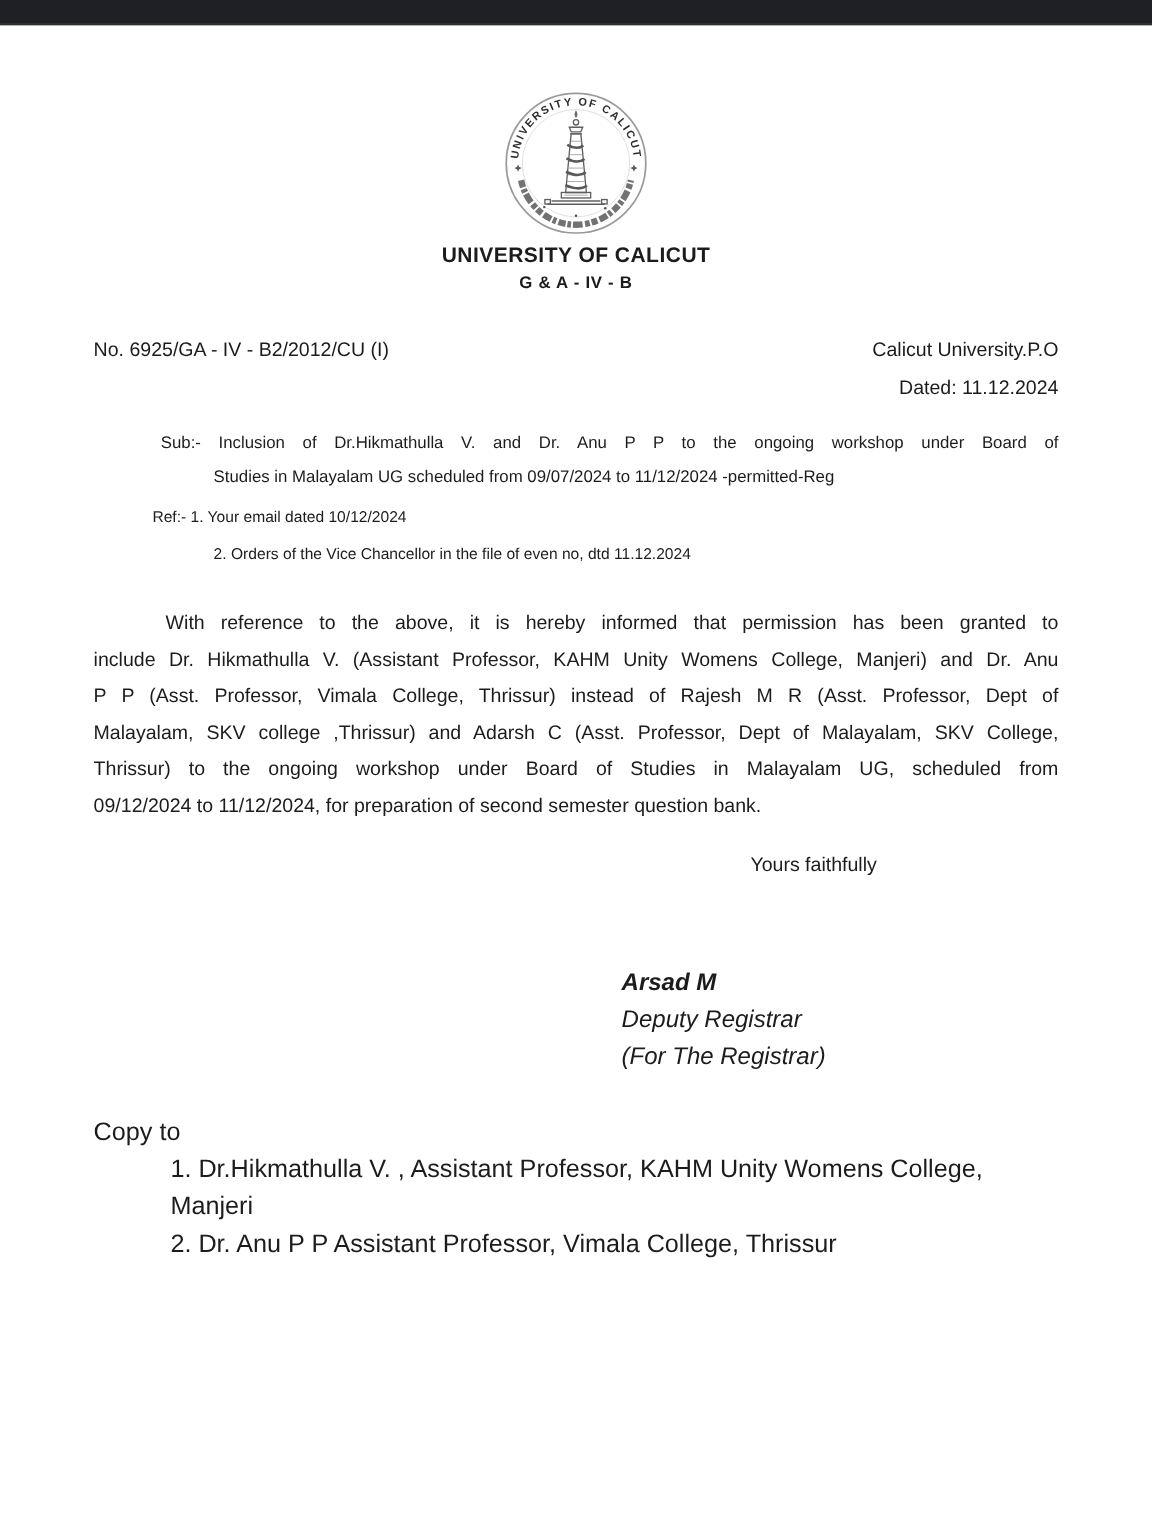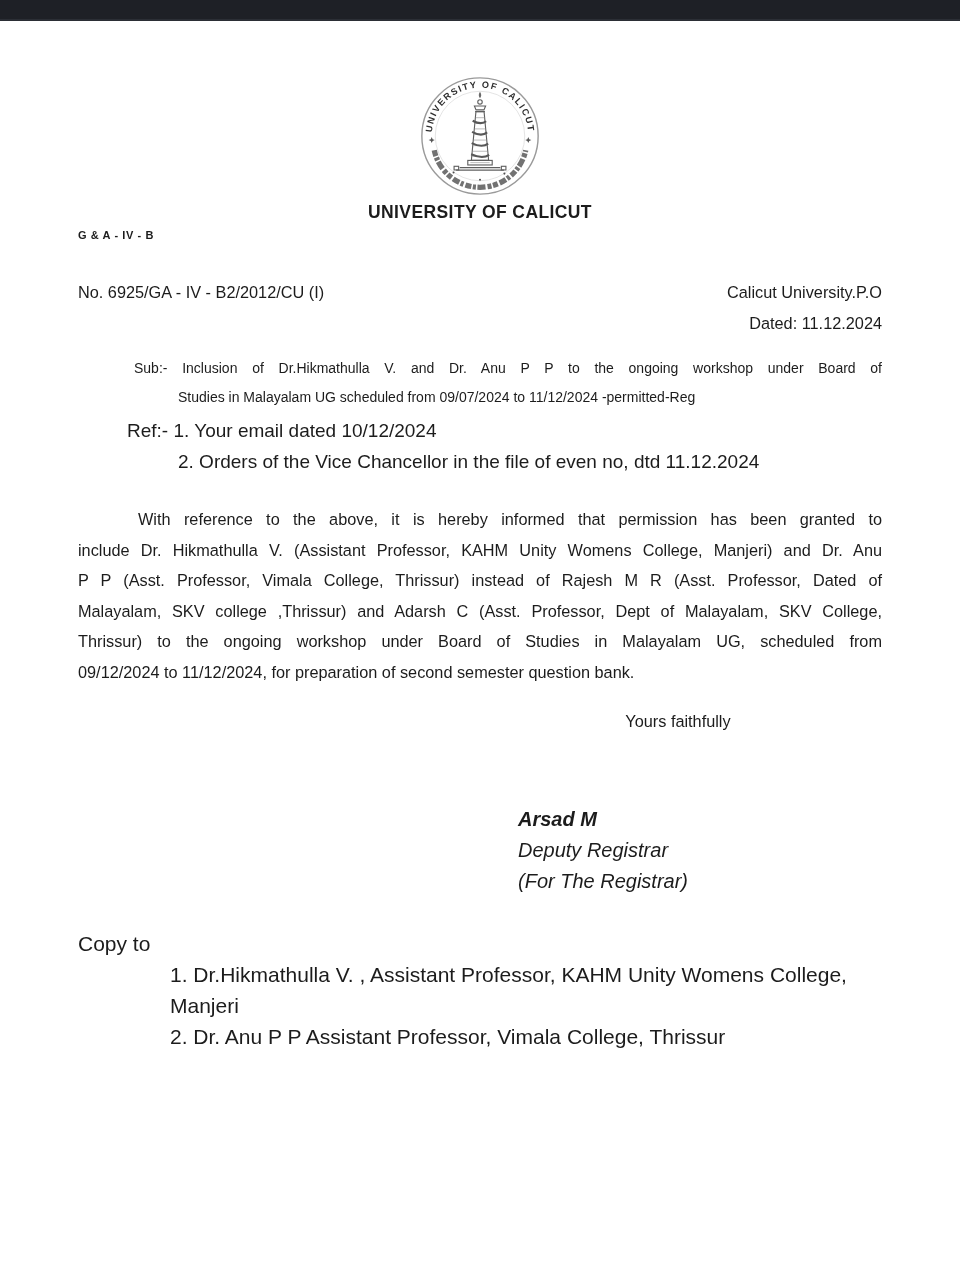--- a/index.html
+++ b/index.html
@@ -14,53 +14,53 @@
   }
   .page { padding:0 78px; }
 
   .seal-wrap { text-align:center; padding-top:54px; line-height:0; }
 
   .org {
     text-align:center; font-weight:bold; font-size:17.5px;
     letter-spacing:.4px; line-height:21px; margin-top:5px;
   }
   .sect {
-    text-align:left; font-weight:bold; font-size:11px;
+    text-align:center; font-weight:bold; font-size:14px;
     letter-spacing:.6px; line-height:20px; margin-top:2px;
   }
 
   .meta { display:flex; justify-content:space-between; margin-top:32px;
           font-size:16.3px; line-height:31px; }
   .meta-right { text-align:right; }
 
   .addr { margin-top:10px; font-size:16.3px; line-height:31px; }
   .addr .ind { padding-left:69px; }
   .salutation { margin-top:11px; }
 
   .subject { margin-top:15px; font-size:14px; line-height:29px; }
   .subject .l1 { margin-left:56px; text-align:justify; text-align-last:justify; }
   .subject .l2 { margin-left:100px; }
 
-  .ref { margin-top:3px; font-size:19px; line-height:31px; }
+  .ref { margin-top:3px; font-size:13px; line-height:31px; }
   .ref .l1 { margin-left:49px; }
   .ref .l2 { margin-left:100px; }
 
   .bodytext { margin-top:27px; font-size:16.3px; line-height:30.5px; }
   .bodytext .jl { text-align:justify; text-align-last:justify; text-justify:inter-word; }
   .bodytext .first { padding-left:60px; }
 
   .valediction { margin-top:24px; margin-left:440px; width:320px;
                  text-align:center; font-size:16.3px; line-height:21px; }
 
   .sig { margin-top:72px; margin-left:440px; width:320px;
          text-align:left; font-size:20px; line-height:31px;font-style:italic; }
   .sig .name { font-weight:bold; }
 
   .copy { margin-top:31px; font-size:21px; line-height:31px; }
-  .copy .item { margin-left:92px; }
+  .copy .item { margin-left:64px; }
 </style>
 </head>
 <body>
 
 <div class="screen">
   <div class="statusbar"></div>
 
   <div class="page">
 
     <div class="seal-wrap">
@@ -120,21 +120,21 @@
     </div>
 
     <div class="ref">
       <div class="l1">Ref:- 1. Your email dated 10/12/2024</div>
       <div class="l2">2. Orders of the Vice Chancellor in the file of even no, dtd 11.12.2024</div>
     </div>
 
     <div class="bodytext">
       <div class="jl first">With reference to the above, it is hereby informed that permission has been granted to</div>
       <div class="jl">include Dr. Hikmathulla V. (Assistant Professor, KAHM Unity Womens College, Manjeri) and Dr. Anu</div>
-      <div class="jl">P P (Asst. Professor, Vimala College, Thrissur) instead of Rajesh M R (Asst. Professor, Dated of</div>
+      <div class="jl">P P (Asst. Professor, Vimala College, Thrissur) instead of Rajesh M R (Asst. Professor, Dept of</div>
       <div class="jl">Malayalam, SKV college ,Thrissur) and Adarsh C (Asst. Professor, Dept of Malayalam, SKV College,</div>
       <div class="jl">Thrissur) to the ongoing workshop under Board of Studies in Malayalam UG, scheduled from</div>
       <div>09/12/2024 to 11/12/2024, for preparation of second semester question bank.</div>
     </div>
 
     <div class="valediction">Yours faithfully</div>
 
     <div class="sig">
       <div class="name">Arsad M</div>
       <div>Deputy Registrar</div>

